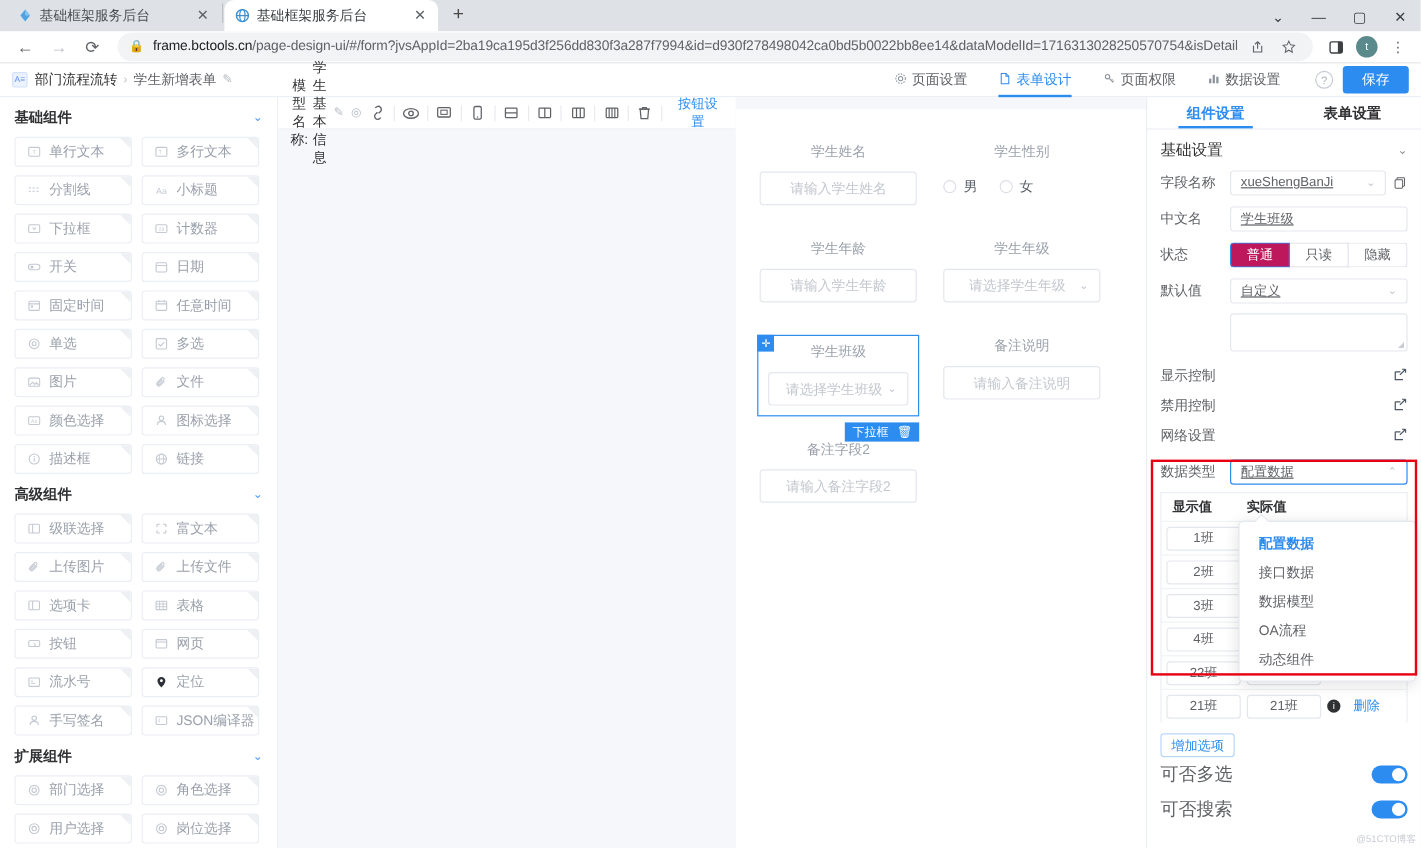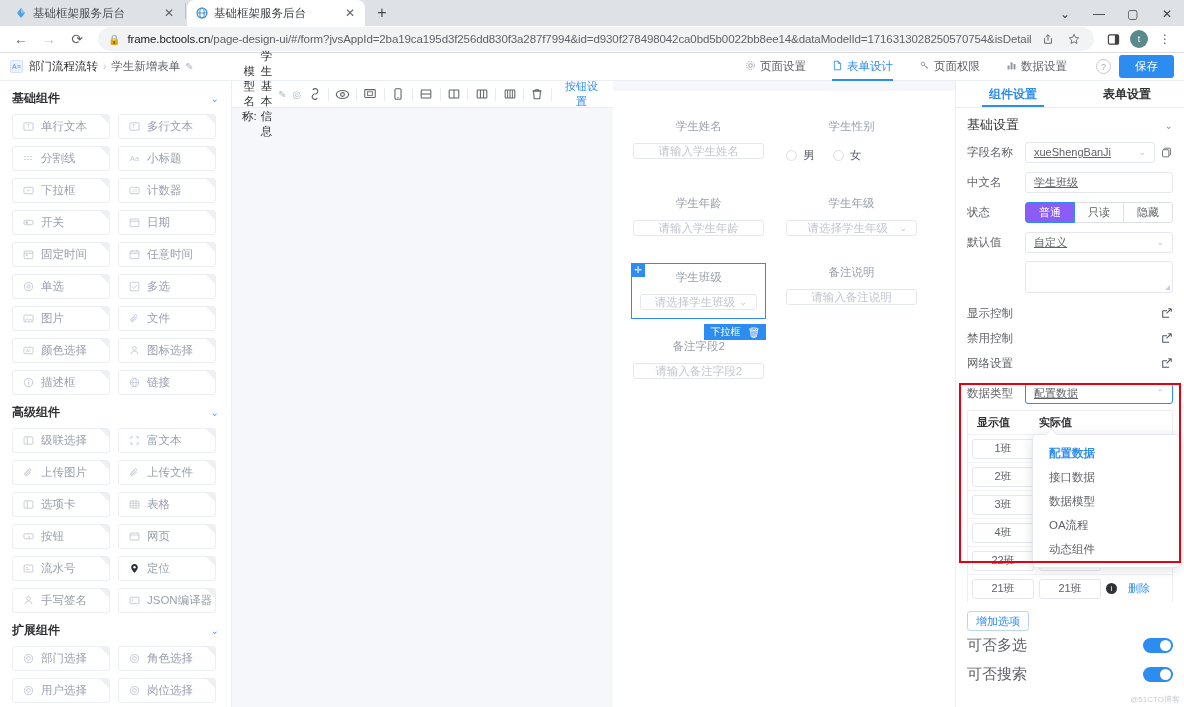--- a/index.html
+++ b/index.html
@@ -124,21 +124,21 @@
   .canvas-wrap { flex:1; padding:10px 0 0 0; overflow:hidden; }
   .canvas {
     background:#fff; margin:0; height:100%;
     padding: 26px 18px 10px 18px;
   }
   .row { display:flex; gap:0; }
   .col { width:50%; padding: 0 18px 0 0; position:relative; }
   .fld { margin-bottom: 25px; position:relative; padding: 2px; }
   .fld-label { font-size:11.5px; color:#9aa0ab; margin-bottom:9px; display:block;}
   .inp {
-    height:16px; border:1px solid #e4e7ed; border-radius:3px; background:#fff;
+    height:28px; border:1px solid #e4e7ed; border-radius:3px; background:#fff;
     display:flex; align-items:center; padding: 0 9px; font-size:11.5px; color:#c2c6ce;
   }
   .inp .ph { flex:1; }
   .inp .chev { color:#c0c4cc; font-size:9px; }
   .radios { display:flex; align-items:center; gap:18px; height:24px; }
   .radio { display:flex; align-items:center; gap:6px; font-size:11.5px; color:#565c66; }
   .radio i { width:11px;height:11px;border:1px solid #dcdfe6;border-radius:50%; display:block;}
   
   .fld.selected { border:1px solid #2d8cf0; padding:6px 8px 8px; margin-bottom:18px; }
   .drag-handle {
@@ -176,21 +176,21 @@
   .rinp.focus { border-color:#2d8cf0; }
   .rinp .v { flex:1;text-decoration:underline; }
   .rinp .cv { color:#c0c4cc; font-size:9px; }
   .copy-ic { width:13px; flex:0 0 13px; color:#606266; font-size:11px; display:flex;
     align-items:center; justify-content:center; }
   .seg { display:flex; flex:1; border-radius:3px; overflow:hidden; }
   .seg div { flex:1; height:21px; display:flex; align-items:center; justify-content:center;
     font-size:11px; border:1px solid #dcdfe6; border-left:0; color:#606266; background:#fff;}
   .seg div:first-child { border-left:1px solid #dcdfe6; border-radius:3px 0 0 3px; }
   .seg div:last-child { border-radius:0 3px 3px 0; }
-  .seg div.on { background:#8b5cf6; border-color:#2d8cf0; color:#fff; }
+  .seg div.on { background:#be185d; border-color:#2d8cf0; color:#fff; }
   .ta { margin: 0 11px 8px 69px; height:32px; border:1px solid #e4e7ed; border-radius:3px;
     position:relative; }
   .ta::after { content:''; position:absolute; right:2px; bottom:2px; width:0;height:0;
     border-style:solid; border-width:0 0 5px 5px; border-color:transparent transparent #c9ced6 transparent;}
   .lrow { display:flex; align-items:center; padding: 0 11px; height:25px; }
   .lrow .t { font-size:11.5px; color:#606266; }
   .edit-ic { margin-left:auto; color:#4b5563; font-size:11px; }
 
   
   .opt-tbl { margin: 2px 11px 0; border:1px solid #ebeef5; border-bottom:0; }

